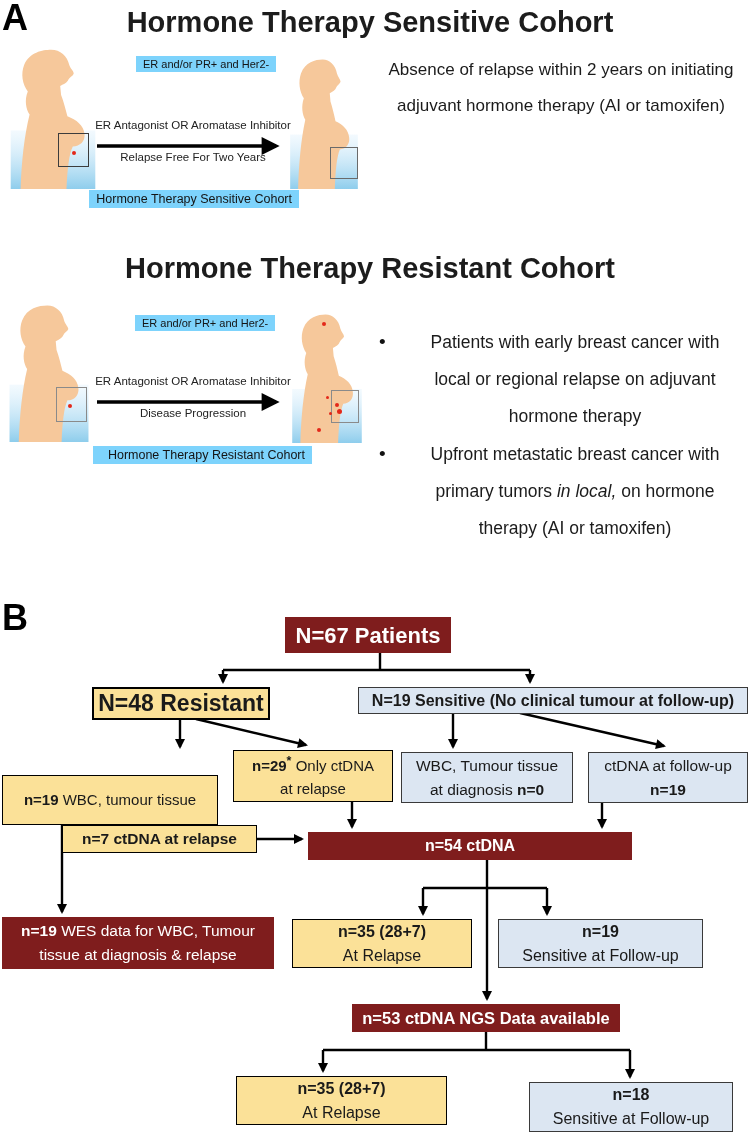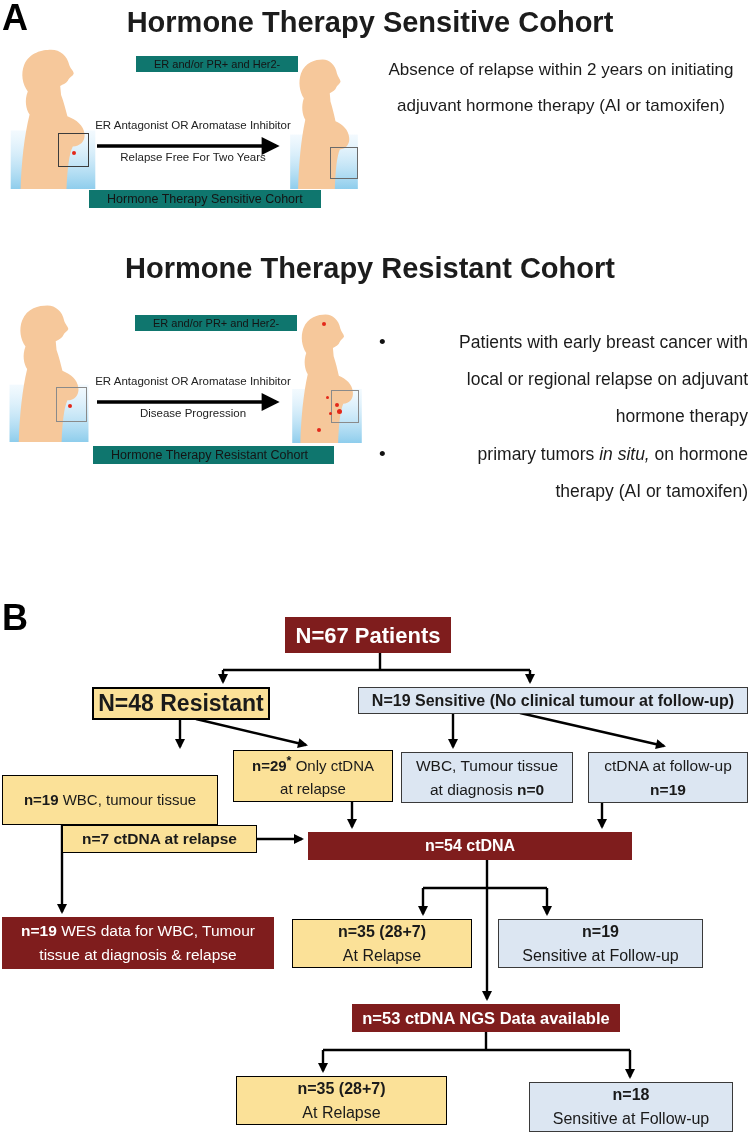--- a/index.html
+++ b/index.html
@@ -2,24 +2,24 @@
 <html><head>
 <meta charset="utf-8">
 <style>
   html,body{margin:0;padding:0;background:#fff;}
   .page{
     position:relative;width:751px;height:1133px;background:#fff;overflow:hidden;
     font-family:"Liberation Sans","DejaVu Sans",sans-serif;color:#1a1a1a;
   }
   .panel-label{position:absolute;font-size:36px;font-weight:bold;color:#000;line-height:1;z-index:3;}
   .section-title{position:absolute;left:0;width:740px;text-align:center;font-size:29px;font-weight:bold;color:#1c1c1c;z-index:2;}
-  .gray-label{position:absolute;background:#0f766e;color:#141414;text-align:left;z-index:2;padding:2px 18px;}
+  .gray-label{position:absolute;background:#7dd3fc;color:#141414;text-align:right;z-index:2;padding:2px 7px;}
   .arrow-label{position:absolute;text-align:center;color:#222;z-index:2;}
   .desc{position:absolute;text-align:center;font-size:17px;color:#1b1b1b;line-height:36px;z-index:2;}
-  .bullet-block{position:absolute;font-size:17.5px;color:#1b1b1b;line-height:37px;text-align:right;z-index:2;}
+  .bullet-block{position:absolute;font-size:17.5px;color:#1b1b1b;line-height:37px;text-align:center;z-index:2;}
   .bullet-dot{position:absolute;font-size:19px;color:#111;z-index:2;}
   .figure{position:absolute;z-index:1;}
   .figure svg{position:absolute;left:0;top:0;width:100%;height:100%;}
   .troi{position:absolute;border:1px solid #4a4a4a;background:transparent;z-index:2;}
   .tdot{position:absolute;background:#e32819;border-radius:50%;z-index:3;}
   .connectors{position:absolute;left:0;top:0;z-index:0;}
   .bx{
     position:absolute;display:flex;flex-direction:column;justify-content:center;align-items:center;
     text-align:center;border:1.6px solid #000;background:#fff;z-index:2;box-sizing:border-box;line-height:1.5;
   }
@@ -160,21 +160,22 @@
 
   <span class="bullet-dot" style="left:379px;top:331px;">•</span>
   <div class="bullet-block" style="left:402px;top:324px;width:346px;">
     <div class="ln">Patients with early breast cancer with</div>
     <div class="ln">local or regional relapse on adjuvant</div>
     <div class="ln">hormone therapy</div>
   </div>
 
   <span class="bullet-dot" style="left:379px;top:443px;">•</span>
   <div class="bullet-block" style="left:402px;top:436px;width:346px;">
-    <div class="ln"><span>primary tumors </span><i>in situ,</i><span> on hormone</span></div>
+    <div class="ln">Upfront metastatic breast cancer with</div>
+    <div class="ln"><span>primary tumors </span><i>in local,</i><span> on hormone</span></div>
     <div class="ln">therapy (AI or tamoxifen)</div>
   </div>
 
   <div class="panel-label" style="left:2px;top:600px;">B</div>
 
   <div class="bx blackbx" style="left:285px;top:617px;width:166px;height:36px;font-size:22px;font-weight:bold;">
     <div class="ln">N=67 Patients</div>
   </div>
 
   <div class="bx yellow" style="left:92px;top:687px;width:178px;height:33px;font-size:23px;font-weight:bold;border-width:2.5px;">

